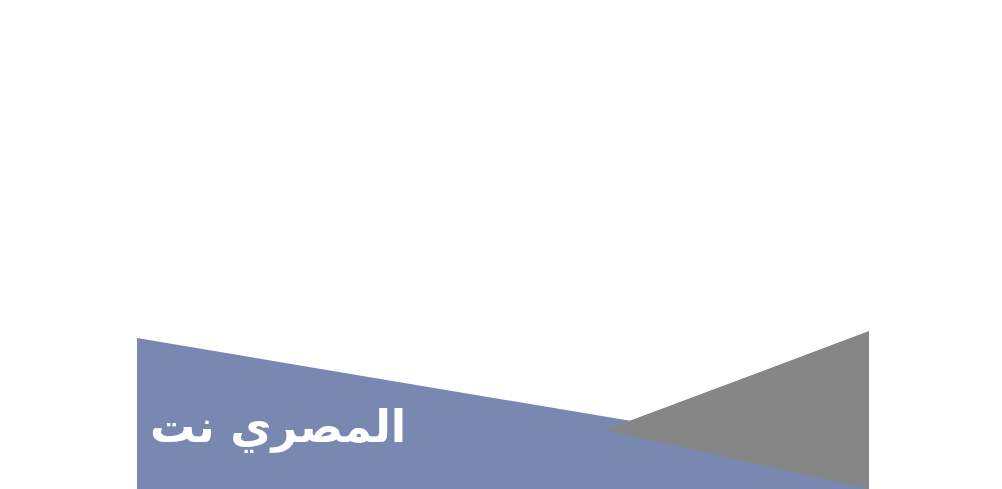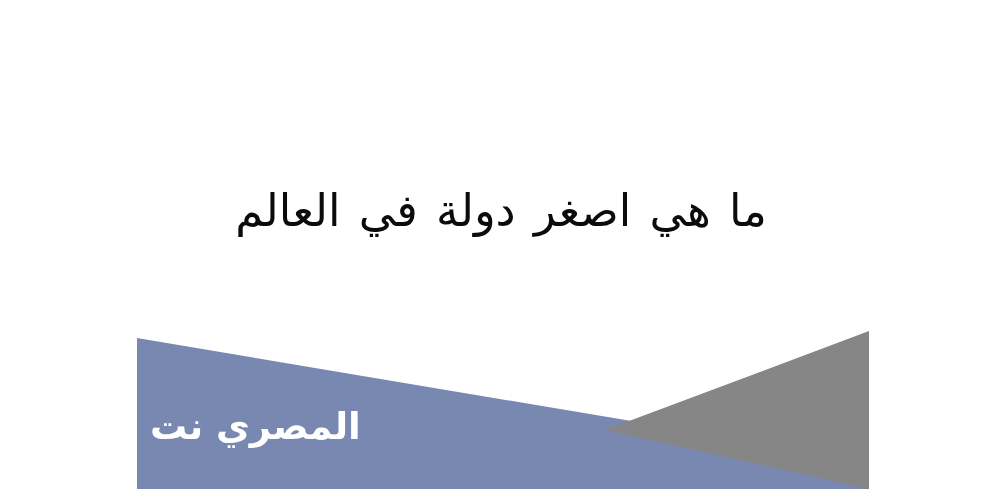--- a/index.html
+++ b/index.html
@@ -63,36 +63,33 @@
   .brand {
     position: absolute;
     left: 150px;
     top: 399px;
     direction: rtl;
     unicode-bidi: isolate;
   }
   .brand-text {
     display: block;
     font-family: "DejaVu Sans", sans-serif;
-    font-size: 37px;
+    font-size: 45px;
     line-height: 56px;
     font-weight: 700;
     color: #ffffff;
     letter-spacing: 0px;
     white-space: nowrap;
   }
 </style>
 </head>
 <body>
 
 <div class="canvas">
 
-  <div class="title-block">
-    <span class="title-text">ما هي اصغر دولة في العالم</span>
-  </div>
 
   <div class="shapes">
     <svg viewBox="0 0 1002 489" xmlns="http://www.w3.org/2000/svg" aria-hidden="true">
       <polygon fill="#7888b0" points="137,338 869,461 869,489 137,489"></polygon>
       <polygon fill="#868686" points="869,331 869,489 605,430"></polygon>
     </svg>
   </div>
 
   <div class="brand">
     <span class="brand-text">المصري نت</span>

